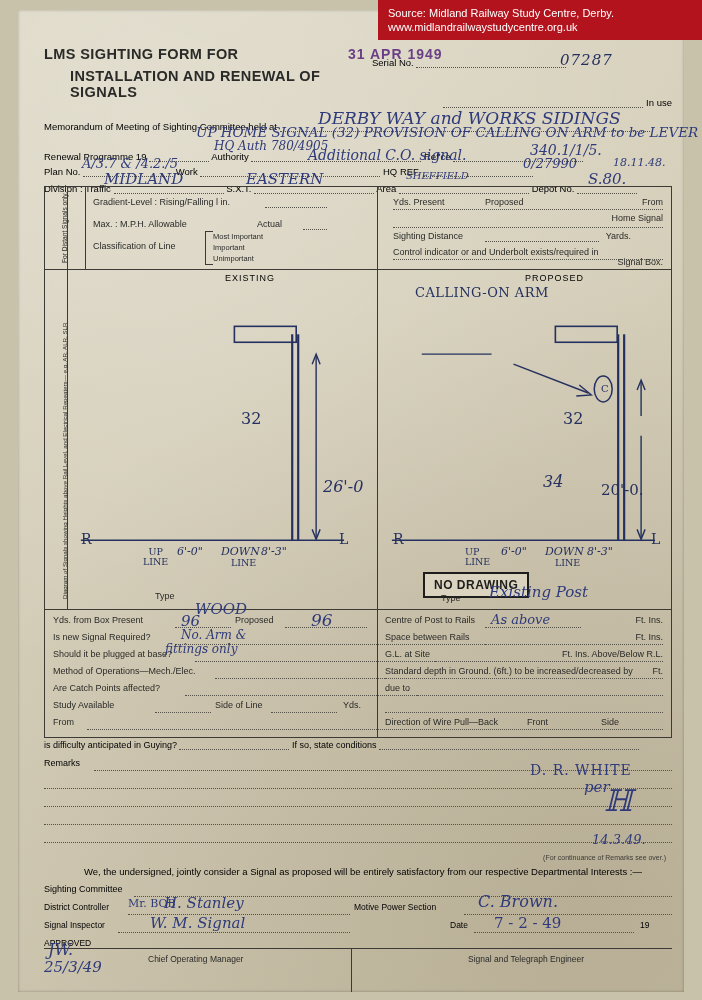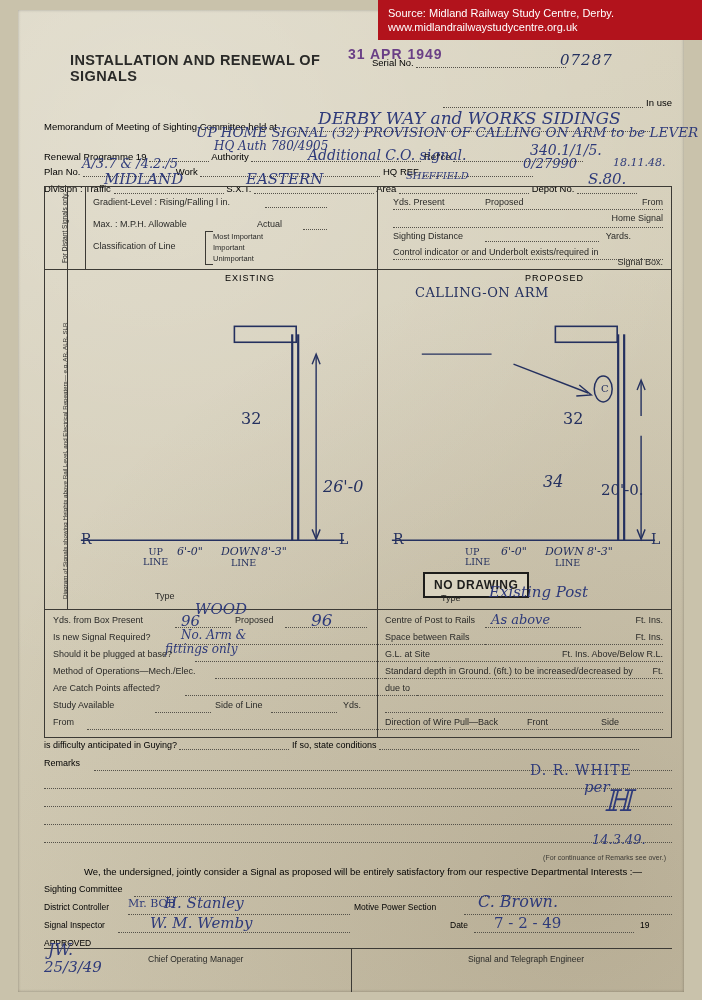--- a/index.html
+++ b/index.html
@@ -154,20 +154,21 @@
 <body>
 
 <div id="paper">
 
   <div id="pro-num">
     <span class="strike">PRO No.</span>
     <span class="strike">49044</span>
   </div>
 
   <div id="title-block">
+    <div id="title-line1" class="ink">LMS SIGHTING FORM FOR</div>
     <div id="title-line2" class="ink">INSTALLATION AND RENEWAL OF SIGNALS</div>
   </div>
 
   <div id="date-stamp" class="stamp">31 APR 1949</div>
 
   <div id="serial-row">
     <span class="lbl">Serial No.</span>
     <span class="fill" style="width:150px"></span>
     <span class="hw hand-b" style="left:188px; top:-5px; font-size:15px; letter-spacing:1px;">07287</span>
   </div>
@@ -437,21 +438,21 @@
     <div class="dots" style="position:absolute; left:420px; right:0; top:48px;"></div>
     <div class="hw hand" style="left:84px; top:31px; font-size:11px; font-style:normal;">Mr. BOB</div>
     <div class="hw hand" style="left:120px; top:28px; font-size:15px;">H. Stanley</div>
     <div class="hw hand" style="left:434px; top:26px; font-size:16px;">C. Brown.</div>
 
     <div style="position:absolute; left:0; top:54px; font-size:8.5px;">Signal Inspector</div>
     <div class="dots" style="position:absolute; left:74px; width:232px; top:66px;"></div>
     <div style="position:absolute; left:406px; top:54px; font-size:8.5px;">Date</div>
     <div class="dots" style="position:absolute; left:430px; width:160px; top:66px;"></div>
     <div style="position:absolute; left:596px; top:54px; font-size:8.5px;">19</div>
-    <div class="hw hand" style="left:106px; top:48px; font-size:15px;">W. M. Wemby</div>
+    <div class="hw hand" style="left:106px; top:48px; font-size:15px;">W. M. Signal</div>
     <div class="hw hand" style="left:450px; top:48px; font-size:15px; font-style:normal;">7 - 2 - 49</div>
 
     <div style="position:absolute; left:0; top:72px; font-size:8.5px;">APPROVED</div>
   </div>
 
   <div id="bottom-rule"></div>
   <div id="v-bottom"></div>
   <div class="foot-lbl" style="left:130px; top:944px;">Chief Operating Manager</div>
   <div class="foot-lbl" style="left:450px; top:944px;">Signal and Telegraph Engineer</div>
 

